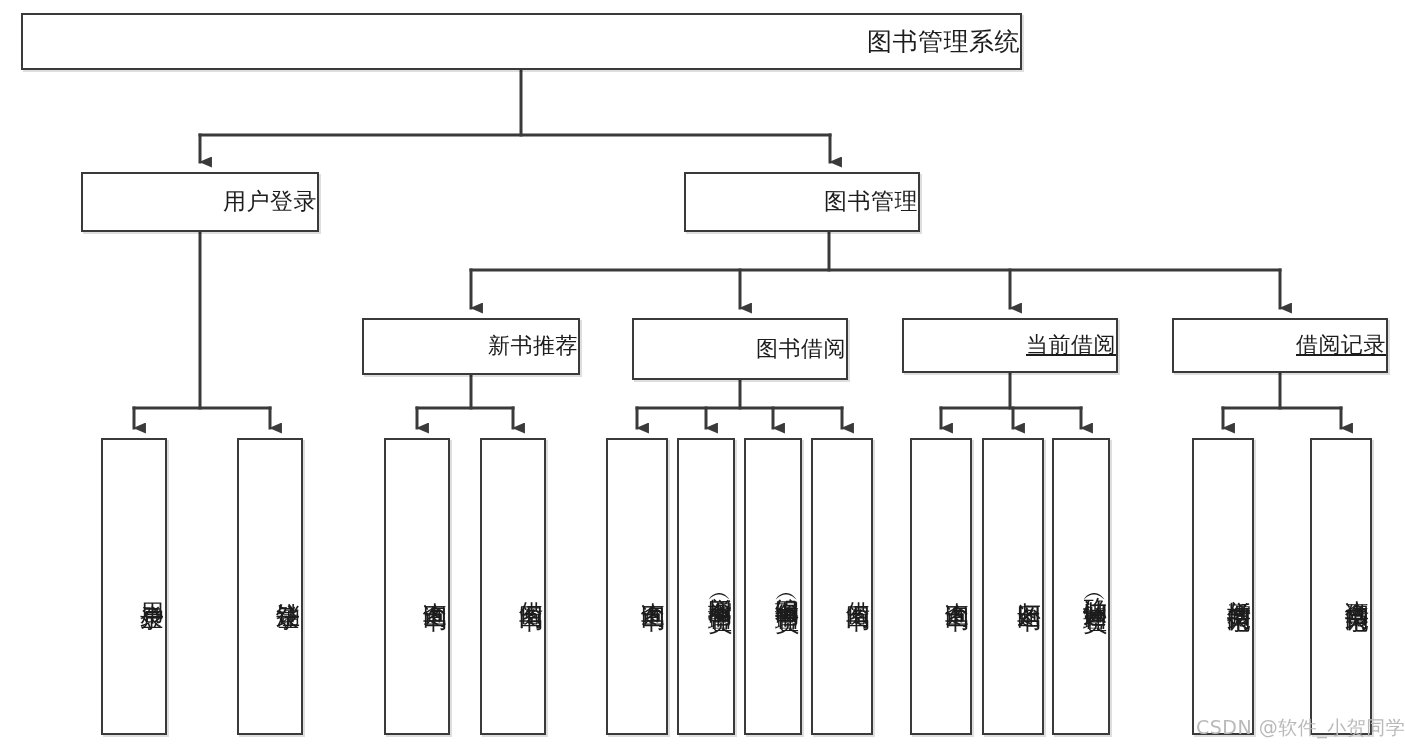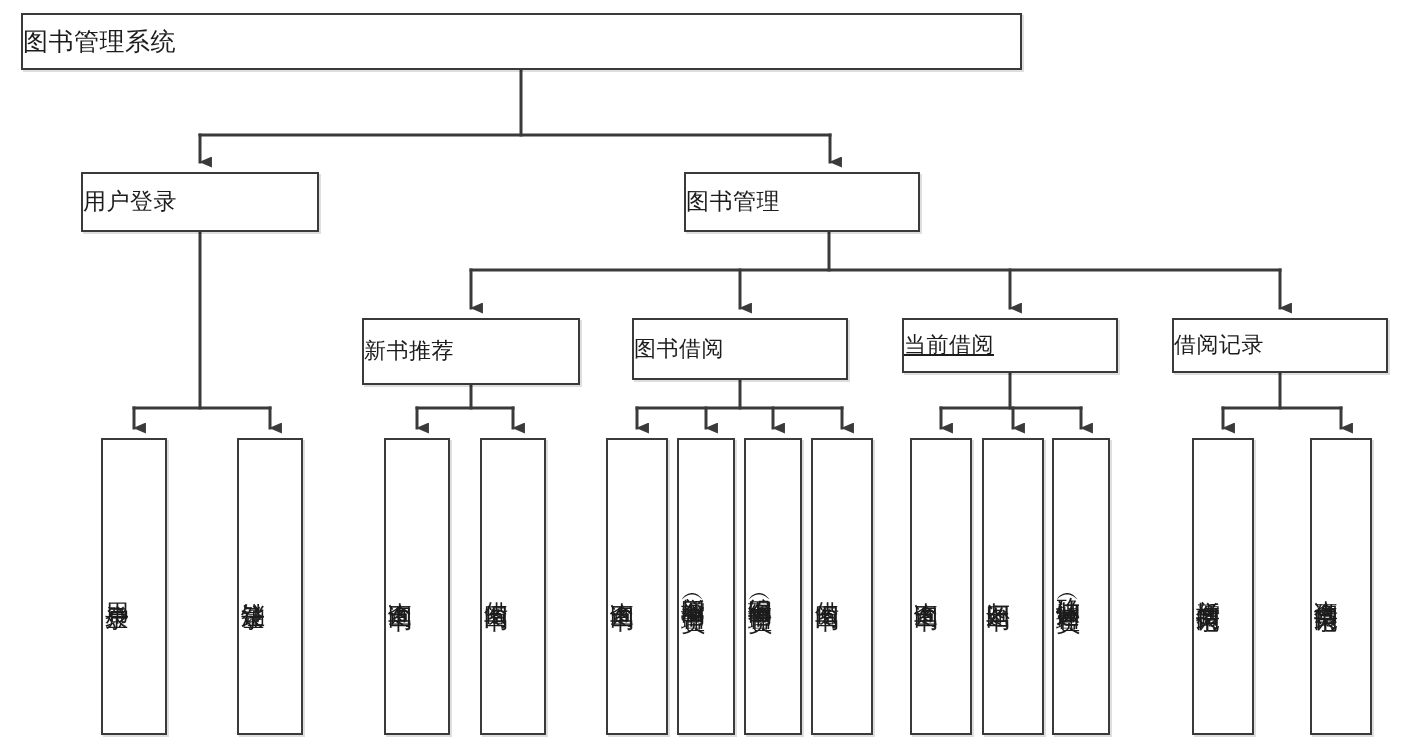--- a/index.html
+++ b/index.html
@@ -26,21 +26,21 @@
     pointer-events: none;
   }
   .node {
     position: absolute;
     box-sizing: border-box;
     background: #ffffff;
     border: 2.5px solid #3a3a3a;
     box-shadow: 2px 2px 0 rgba(0,0,0,0.13);
     display: flex;
     align-items: center;
-    justify-content: flex-start;
+    justify-content: flex-end;
     color: #1c1c1c;
   }
   .node .label {
     display: block;
     text-align: center;
     line-height: 1.28;
     letter-spacing: 0.5px;
   }
   .node.root { font-size: 25px; }
   .node.level2 { font-size: 23px; }
@@ -120,30 +120,30 @@
     <span class="label">图书管理系统</span>
   </div>
 
   <div class="node level2" id="n-l2-0" style="left: 81px; top: 172px; width: 238px; height: 60px;">
     <span class="label">用户登录</span>
   </div>
   <div class="node level2" id="n-l2-1" style="left: 684px; top: 172px; width: 236px; height: 60px;">
     <span class="label">图书管理</span>
   </div>
 
-  <div class="node level3" id="n-l3-0" style="left: 362px; top: 318px; width: 218px; height: 67px;">
+  <div class="node level3" id="n-l3-0" style="left: 362px; top: 318px; width: 218px; height: 57px;">
     <span class="label">新书推荐</span>
   </div>
   <div class="node level3" id="n-l3-1" style="left: 632px; top: 318px; width: 216px; height: 62px;">
     <span class="label">图书借阅</span>
   </div>
   <div class="node level3" id="n-l3-2" style="left: 902px; top: 318px; width: 216px; height: 55px; text-decoration: underline;">
     <span class="label">当前借阅</span>
   </div>
-  <div class="node level3" id="n-l3-3" style="left: 1172px; top: 318px; width: 216px; height: 55px;">
+  <div class="node level3" id="n-l3-3" style="left: 1172px; top: 318px; width: 216px; height: 55px; text-decoration: underline;">
     <span class="label">借阅记录</span>
   </div>
 
   <div class="node leaf" id="n-lf-0" style="left: 101px; top: 438px; width: 66px; height: 297px;">
     <span class="label">用户登录</span>
   </div>
   <div class="node leaf" id="n-lf-1" style="left: 237px; top: 438px; width: 66px; height: 297px;">
     <span class="label">注销登录</span>
   </div>
   <div class="node leaf" id="n-lf-2" style="left: 384px; top: 438px; width: 66px; height: 297px;">
@@ -173,13 +173,14 @@
   <div class="node leaf" id="n-lf-10" style="left: 1052px; top: 438px; width: 58px; height: 297px;">
     <span class="label">确认归还（管理员）</span>
   </div>
   <div class="node leaf" id="n-lf-11" style="left: 1192px; top: 438px; width: 62px; height: 297px;">
     <span class="label">新增借阅记录</span>
   </div>
   <div class="node leaf" id="n-lf-12" style="left: 1310px; top: 438px; width: 62px; height: 297px;">
     <span class="label">查询借阅记录</span>
   </div>
 
+  <div class="watermark" style="left: 1196px; top: 715px;">CSDN @软件_小贺同学</div>
 </div>
 
 </body></html>

